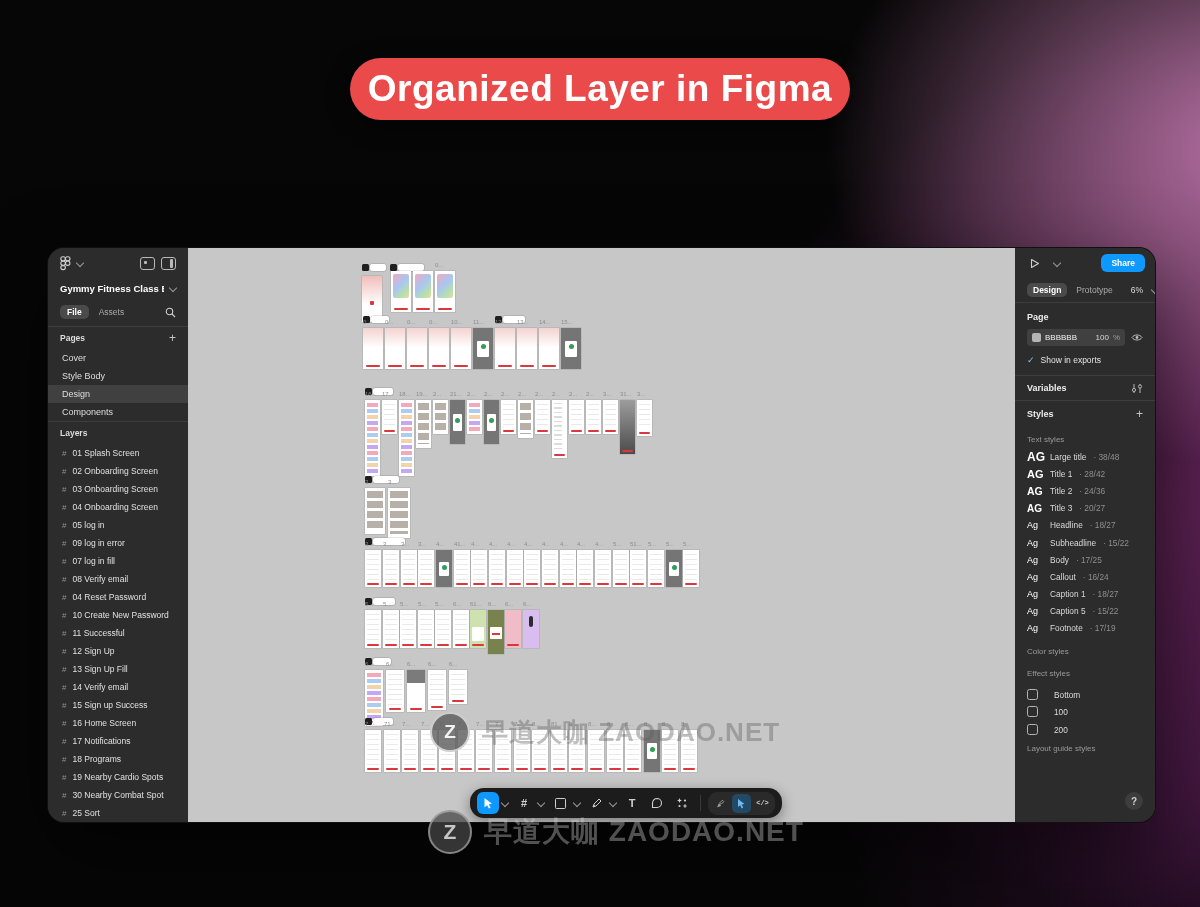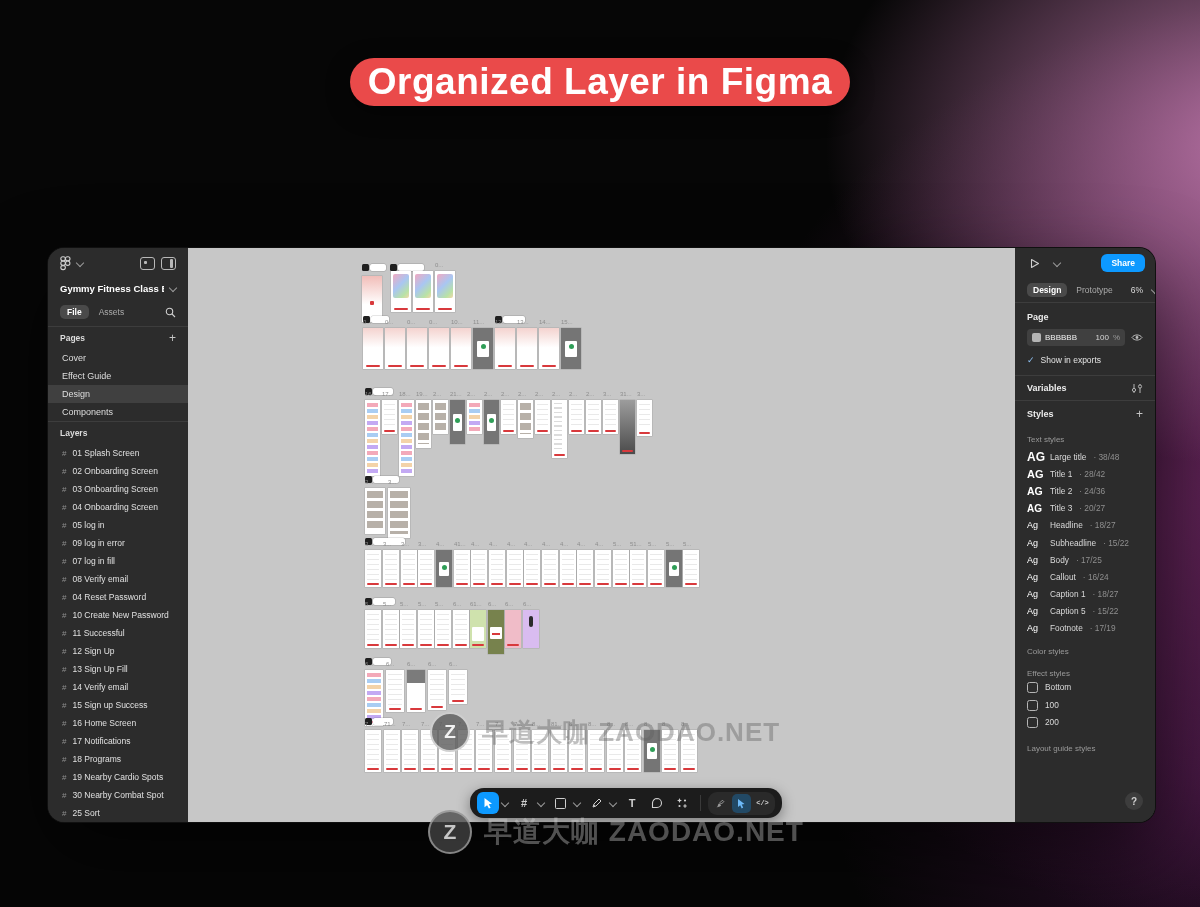--- a/index.html
+++ b/index.html
@@ -6,21 +6,21 @@
   body{
     width:1200px;height:907px;overflow:hidden;position:relative;
     font-family:"Liberation Sans","DejaVu Sans",sans-serif;
     background:
       radial-gradient(720px 520px at 106% 16%, rgba(196,122,176,.95), rgba(196,122,176,0) 62%),
       radial-gradient(900px 720px at 110% 52%, rgba(125,44,112,.85), rgba(125,44,112,0) 66%),
       radial-gradient(560px 480px at 102% 86%, rgba(84,24,84,.55), rgba(84,24,84,0) 70%),
       #060606;
   }
   
-  .banner{position:absolute;left:350px;top:58px;width:500px;height:48px;border-radius:32px;
+  .banner{position:absolute;left:350px;top:58px;width:500px;height:62px;border-radius:32px;
     display:flex;align-items:center;justify-content:center;z-index:3;
     box-shadow:0 6px 24px rgba(0,0,0,.45);}
   .banner span{color:#fff;font-size:37px;font-weight:bold;letter-spacing:.5px;}
   
   .window{position:absolute;left:48px;top:248px;width:1107px;height:574px;background:#2c2c2c;
     border-radius:16px;overflow:hidden;z-index:2;
     box-shadow:0 0 0 1px #101010,0 30px 80px rgba(0,0,0,.55);}
   .hr{border-top:1px solid #3d3d3d;margin:0;}
   .cdown{width:5px;height:5px;border-right:1.2px solid #9a9a9a;border-bottom:1.2px solid #9a9a9a;
     transform:rotate(45deg);display:inline-block;flex:none;}
@@ -103,21 +103,21 @@
   .check-label{color:#e4e4e4;font-size:8.5px;}
   .row-between{height:24px;display:flex;align-items:center;padding:0 12px;}
   .row-between .grow{flex:1;}
   .subhead{padding:8px 12px 4px 12px;color:#9a9a9a;font-size:8px;}
   .ts-row{height:17.2px;display:flex;align-items:center;gap:7px;padding:0 12px;}
   .ts-smp{color:#fff;width:16px;flex:none;}
   .ts-name{color:#dadada;font-size:8.3px;white-space:nowrap;}
   .ts-size{color:#8f8f8f;font-size:8.3px;}
   .cs-row{height:17px;display:flex;align-items:center;gap:8px;padding:0 12px 0 16px;}
   .cs-name{color:#dadada;font-size:8.3px;}
-  .es-row{height:17.5px;display:flex;align-items:flex-start;gap:7px;padding:0 12px;}
+  .es-row{height:17.5px;display:flex;align-items:flex-end;gap:16px;padding:0 12px;}
   .es-sq{width:9px;height:9px;border:1.1px solid #b5b5b5;border-radius:2.5px;flex:none;}
   .es-name{color:#dadada;font-size:8.3px;}
   .help-btn{position:absolute;right:12px;bottom:12px;width:18px;height:18px;border-radius:50%;
     background:#3d3d3d;color:#cfcfcf;font-size:10px;font-weight:bold;display:flex;align-items:center;justify-content:center;}
   
   .btb{position:absolute;left:422px;top:540px;height:30px;background:#1c1c1c;border-radius:14px;
     display:flex;align-items:center;padding:0 7px;gap:3px;box-shadow:0 4px 14px rgba(0,0,0,.4);}
   .tool{width:22px;height:22px;border-radius:6px;display:flex;align-items:center;justify-content:center;flex:none;}
   .tool.sel{background:#0d99ff;}
   .tb{margin:0 2px 0 0;}
@@ -180,21 +180,21 @@
         </svg>
       </span>
     </div>
     <div class="hr"></div>
     <div class="sec-row">
       <span>Pages</span>
       <span class="plus">+</span>
     </div>
     <div>
         <div class="page-item">Cover</div>
-        <div class="page-item">Effect Guide</div>
+        <div class="page-item">Style Body</div>
         <div class="page-item sel">Design</div>
         <div class="page-item">Components</div>
       </div>
     <div class="hr"></div>
     <div class="sec-row">
       <span>Layers</span>
     </div>
     <div>
         <div class="layer-row">
           <span class="lic">#</span>

